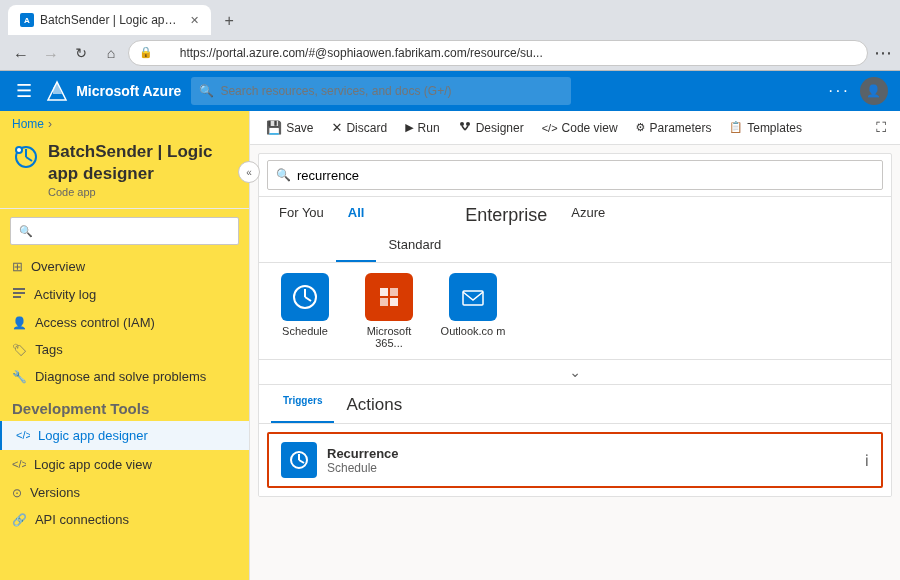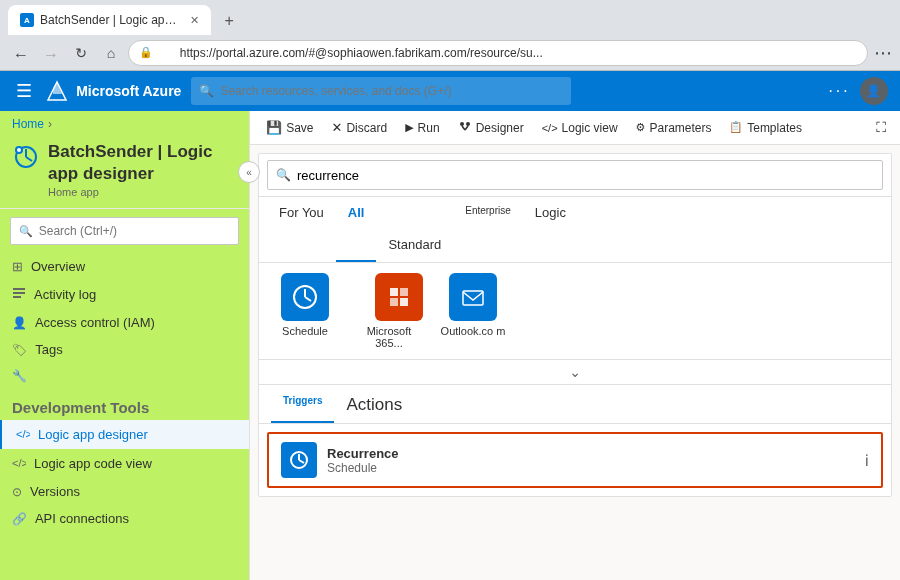--- a/index.html
+++ b/index.html
@@ -43,47 +43,46 @@
   <div style="flex:1;max-width:380px;background:rgba(255,255,255,0.2);border-radius:3px;height:28px;display:flex;align-items:center;padding:0 8px;gap:6px;">
     <span style="color:rgba(255,255,255,0.8);font-size:12px;">🔍</span>
     <input style="background: none; border: none; outline: none; color: white; font-size: 12px; flex: 1 1 0%; width: 100%;" placeholder="Search resources, services, and docs (G+/)">
   </div>
   <span style="color:white;font-size:16px;margin-left:auto;cursor:pointer;letter-spacing:2px;">···</span>
   <div style="width:28px;height:28px;border-radius:50%;background:#5a6268;display:flex;align-items:center;justify-content:center;color:white;font-size:12px;cursor:pointer;">👤</div>
 </div>
 
 <div style="display:flex;height:calc(580px - 35px - 36px - 40px);position:relative;">
 
-  <div style="width:250px;background:#bef264;border-right:1px solid #e0e0e0;display:flex;flex-direction:column;overflow-y:auto;flex-shrink:0;">
+  <div style="width:250px;background:#fde047;border-right:1px solid #e0e0e0;display:flex;flex-direction:column;overflow-y:auto;flex-shrink:0;">
 
     <div style="padding:6px 12px;font-size:12px;display:flex;align-items:center;gap:4px;">
       <span style="color:#0078d4;cursor:pointer;">Home</span>
       <span style="color:#666;">›</span>
     </div>
 
     <div style="padding:4px 12px 10px;display:flex;align-items:flex-start;gap:8px;border-bottom:1px solid #e8e8e8;">
       <div style="color:#0078d4;font-size:24px;margin-top:2px;">
         <svg width="28" height="28" viewBox="0 0 28 28">
             <rect width="28" height="28" rx="4" fill="none"></rect>
             <circle cx="14" cy="14" r="10" fill="none" stroke="#0078d4" stroke-width="2"></circle>
             <line x1="14" y1="6" x2="14" y2="14" stroke="#0078d4" stroke-width="2"></line>
             <line x1="14" y1="14" x2="20" y2="18" stroke="#0078d4" stroke-width="2"></line>
             <circle cx="7" cy="7" r="4" fill="#0078d4"></circle>
             <circle cx="7" cy="7" r="2" fill="white"></circle>
           </svg>
       </div>
       <div>
         <h1 style="font-size:17px;font-weight:600;color:#323130;line-height:1.3;">BatchSender | Logic app designer</h1>
-        <div style="font-size:11px;color:#666;margin-top:1px;">Home app</div>
+        <div style="font-size:11px;color:#666;margin-top:1px;">Code app</div>
       </div>
     </div>
 
     <div style="margin:8px 10px;height:28px;border:1px solid #c8c6c4;border-radius:2px;display:flex;align-items:center;padding:0 8px;gap:6px;background:white;">
       <span style="color:#666;font-size:11px;">🔍</span>
-      <input style="border: none; outline: none; font-size: 12px; flex: 1 1 0%; background: none;" placeholder="Search (Ctrl+/)">
     </div>
 
     <div style="padding:6px 12px;display:flex;align-items:center;gap:8px;cursor:pointer;color:#323130;font-size:13px;">
       <span style="font-size:13px;color:#666;">⊞</span>
       <span>Overview</span>
     </div>
     <div style="padding:6px 12px;display:flex;align-items:center;gap:8px;cursor:pointer;color:#323130;font-size:13px;">
       <span style="font-size:13px;color:#666;">
         <svg width="14" height="14" viewBox="0 0 14 14">
             <rect x="1" y="2" width="12" height="2" fill="#666"></rect>
@@ -96,20 +95,21 @@
     <div style="padding:6px 12px;display:flex;align-items:center;gap:8px;cursor:pointer;color:#323130;font-size:13px;">
       <span style="font-size:12px;color:#666;">👤</span>
       <span>Access control (IAM)</span>
     </div>
     <div style="padding:6px 12px;display:flex;align-items:center;gap:8px;cursor:pointer;color:#323130;font-size:13px;">
       <span style="font-size:12px;color:#666;">🏷</span>
       <span>Tags</span>
     </div>
     <div style="padding:6px 12px;display:flex;align-items:center;gap:8px;cursor:pointer;color:#323130;font-size:13px;">
       <span style="font-size:12px;color:#666;">🔧</span>
+      <span>Diagnose and solve problems</span>
     </div>
 
     <div style="padding:10px 12px 4px;font-size:15px;font-weight:600;color:#666;">Development Tools</div>
 
     <div style="padding:6px 12px 6px 14px;display:flex;align-items:center;gap:8px;cursor:pointer;color:#0078d4;font-size:13px;background:#eff6fc;border-left:2px solid #0078d4;">
       <span style="font-size:12px;color:#0078d4;">
         <svg width="14" height="14" viewBox="0 0 14 14">
             <text x="0" y="12" font-size="11" fill="#0078d4">&lt;/&gt;</text>
           </svg>
       </span>
@@ -158,21 +158,21 @@
               <circle cx="4" cy="4" r="2" fill="#333"></circle>
               <circle cx="10" cy="4" r="2" fill="#333"></circle>
               <line x1="4" y1="6" x2="7" y2="10" stroke="#333" stroke-width="1.5"></line>
               <line x1="10" y1="6" x2="7" y2="10" stroke="#333" stroke-width="1.5"></line>
             </svg>
         </span>
         <span>Designer</span>
       </button>
       <button style="background:none;border:none;display:flex;align-items:center;gap:4px;padding:4px 8px;cursor:pointer;color:#323130;font-size:12px;border-radius:2px;">
         <span style="font-size:11px;">&lt;/&gt;</span>
-        <span>Logic view</span>
+        <span>Code view</span>
       </button>
       <button style="background:none;border:none;display:flex;align-items:center;gap:4px;padding:4px 8px;cursor:pointer;color:#323130;font-size:12px;border-radius:2px;">
         <span style="font-size:11px;">⚙</span>
         <span>Parameters</span>
       </button>
       <button style="background:none;border:none;display:flex;align-items:center;gap:4px;padding:4px 8px;cursor:pointer;color:#323130;font-size:12px;border-radius:2px;">
         <span style="font-size:11px;">📋</span>
         <span>Templates</span>
       </button>
       <button style="background:none;border:none;padding:4px 6px;cursor:pointer;color:#323130;font-size:14px;border-radius:2px;margin-left:auto;">
@@ -194,40 +194,40 @@
         <div style="background:white;padding:0 8px;display:flex;gap:0;border-bottom:1px solid #e0e0e0;">
           <div style="padding:8px 12px;font-size:13px;cursor:pointer;color:#323130;border-bottom:2px solid transparent;">
             <span>For You</span>
           </div>
           <div style="padding:8px 12px;font-size:13px;cursor:pointer;color:#0078d4;border-bottom:2px solid #0078d4;font-weight:600;">
             <span>All</span>
           </div>
           <div style="padding:8px 12px;font-size:13px;cursor:pointer;color:#323130;border-bottom:2px solid transparent;margin-top:32px;">
             <span>Standard</span>
           </div>
-          <div style="padding:8px 12px;font-size:10px;cursor:pointer;color:#323130;border-bottom:2px solid transparent;">
+          <div style="padding:8px 12px;font-size:18px;cursor:pointer;color:#323130;border-bottom:2px solid transparent;">
             <span>Enterprise</span>
           </div>
           <div style="padding:8px 12px;font-size:13px;cursor:pointer;color:#323130;border-bottom:2px solid transparent;">
-            <span>Logic</span>
+            <span>Azure</span>
           </div>
         </div>
 
         <div style="background:white;padding:10px 12px;display:flex;gap:16px;align-items:flex-start;border-bottom:1px solid #e0e0e0;">
           <div style="display:flex;flex-direction:column;align-items:center;gap:4px;width:68px;cursor:pointer;">
             <div style="width:48px;height:48px;border-radius:6px;background:#0078d4;display:flex;align-items:center;justify-content:center;">
               <svg width="28" height="28" viewBox="0 0 28 28">
                   <circle cx="14" cy="14" r="11" fill="none" stroke="white" stroke-width="2"></circle>
                   <line x1="14" y1="6" x2="14" y2="14" stroke="white" stroke-width="2"></line>
                   <line x1="14" y1="14" x2="20" y2="18" stroke="white" stroke-width="2"></line>
                 </svg>
             </div>
             <span style="font-size:11px;text-align:center;color:#323130;">Schedule</span>
           </div>
-          <div style="display:flex;flex-direction:column;align-items:flex-end;gap:4px;width:68px;cursor:pointer;">
+          <div style="display:flex;flex-direction:column;align-items:center;gap:4px;width:68px;cursor:pointer;">
             <div style="width:48px;height:48px;border-radius:6px;background:#d83b01;display:flex;align-items:center;justify-content:center;">
               <svg width="28" height="28" viewBox="0 0 28 28">
                   <rect x="5" y="5" width="8" height="8" fill="white" opacity="0.9"></rect>
                   <rect x="15" y="5" width="8" height="8" fill="white" opacity="0.7"></rect>
                   <rect x="5" y="15" width="8" height="8" fill="white" opacity="0.7"></rect>
                   <rect x="15" y="15" width="8" height="8" fill="white" opacity="0.9"></rect>
                 </svg>
             </div>
             <span style="font-size:11px;text-align:center;color:#323130;">Microsoft 365...</span>
           </div>

